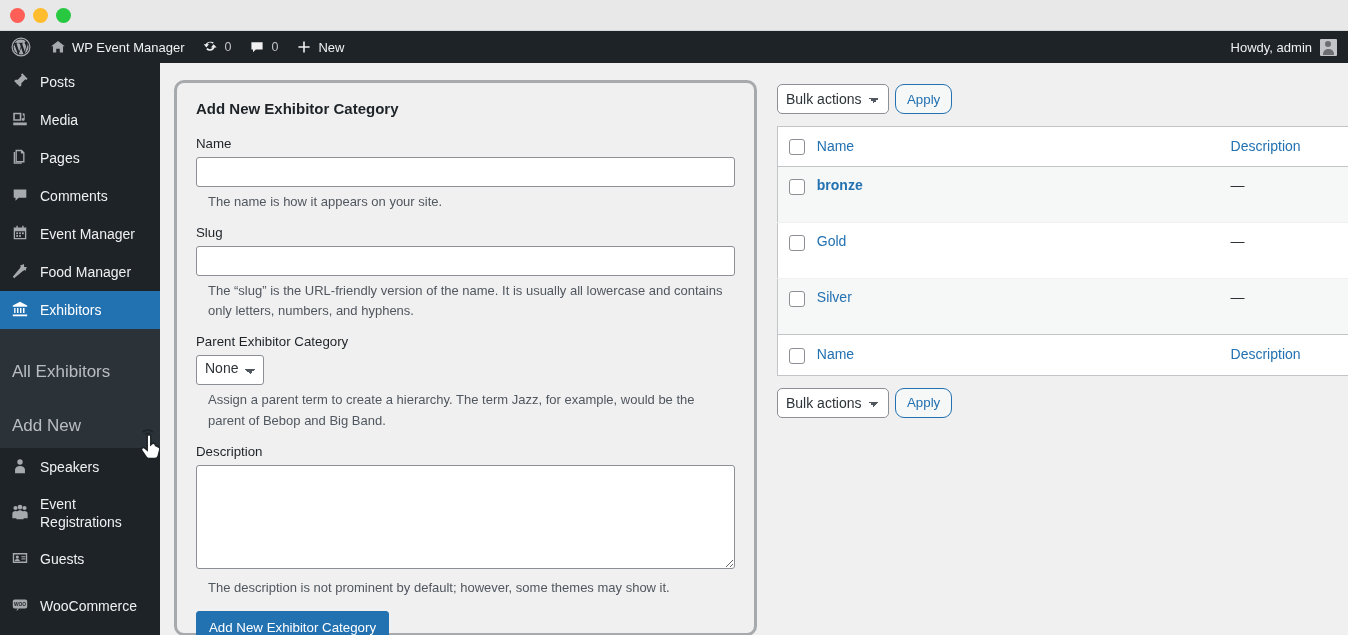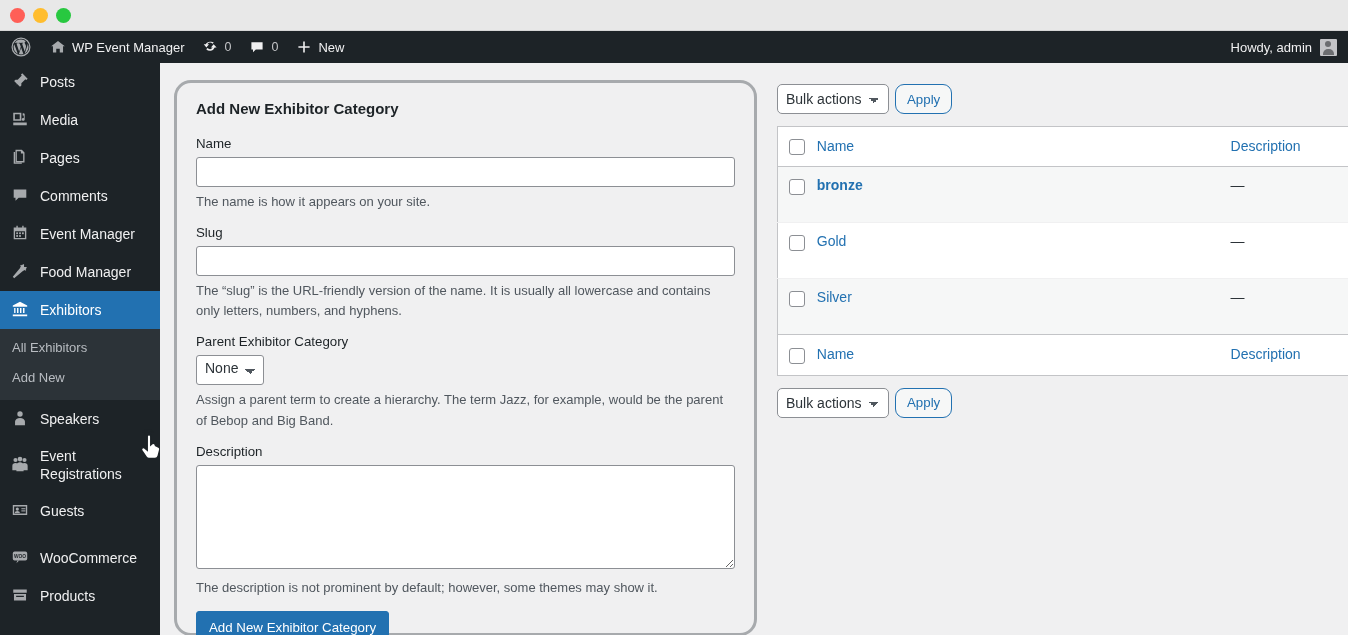--- a/index.html
+++ b/index.html
@@ -73,57 +73,57 @@
   .menu-item.current .ico { color: #fff; }
   .menu-item.current::after {
     content: ""; position: absolute; right: -8px; top: 50%;
     margin-top: -8px; border: 8px solid transparent;
     border-right-color: #f0f0f1; border-left: 0;
   }
   .menu-sep { height: 9px; }
   #submenu { background: #2c3338; padding: 4px 0 7px; }
   .submenu-item {
     display: block; padding: 6px 0 6px 12px;
-    font-size: 13px; color: #b9bdc2; line-height: 18px;
+    font-size: 17px; color: #b9bdc2; line-height: 18px; margin-top: 24px;
   }
   .submenu-item.current { color: #fff; font-weight: bold; }
 
   
   #content {
     flex: 1; background: #f0f0f1; display: flex;
     padding: 17px 0 0 14px; gap: 20px; overflow: hidden;
   }
 
   
   #form-panel {
     width: 583px; flex: none;
     background: #f0f0f1;
     border: 3px solid #a7aaad;
-    border-radius: 17px;
+    border-radius: 10px;
     padding: 17px 19px 20px;
     height: 556px;
   }
   #form-title {
     font-size: 15px; font-weight: bold; color: #1d2327;
     margin-bottom: 19px;
   }
   .field-label {
     display: block; font-size: 13.3px; color: #1d2327;
     margin-bottom: 6px;
   }
   .text-input {
     width: 100%; height: 30px;
     border: 1px solid #8c8f94; border-radius: 3px;
     background: #fff; padding: 0 8px; font-size: 14px;
     font-family: inherit; color: #2c3338;
     box-shadow: 0 0 0 transparent;
   }
   .field-help {
     font-size: 13px; color: #50575e; line-height: 1.55;
-    margin: 5px 0 13px;
+    margin: 5px 12px 13px;
   }
   .wp-select {
     height: 30px; border: 1px solid #8c8f94; border-radius: 3px;
     background: #fff; font-size: 14px; font-family: inherit;
     color: #2c3338; padding: 0 24px 4px 8px;
     -webkit-appearance: none; appearance: none;
     background-image:
       linear-gradient(45deg, transparent 50%, #50575e 50%),
       linear-gradient(135deg, #50575e 50%, transparent 50%);
     background-position: calc(100% - 13px) 13px, calc(100% - 8px) 13px;

